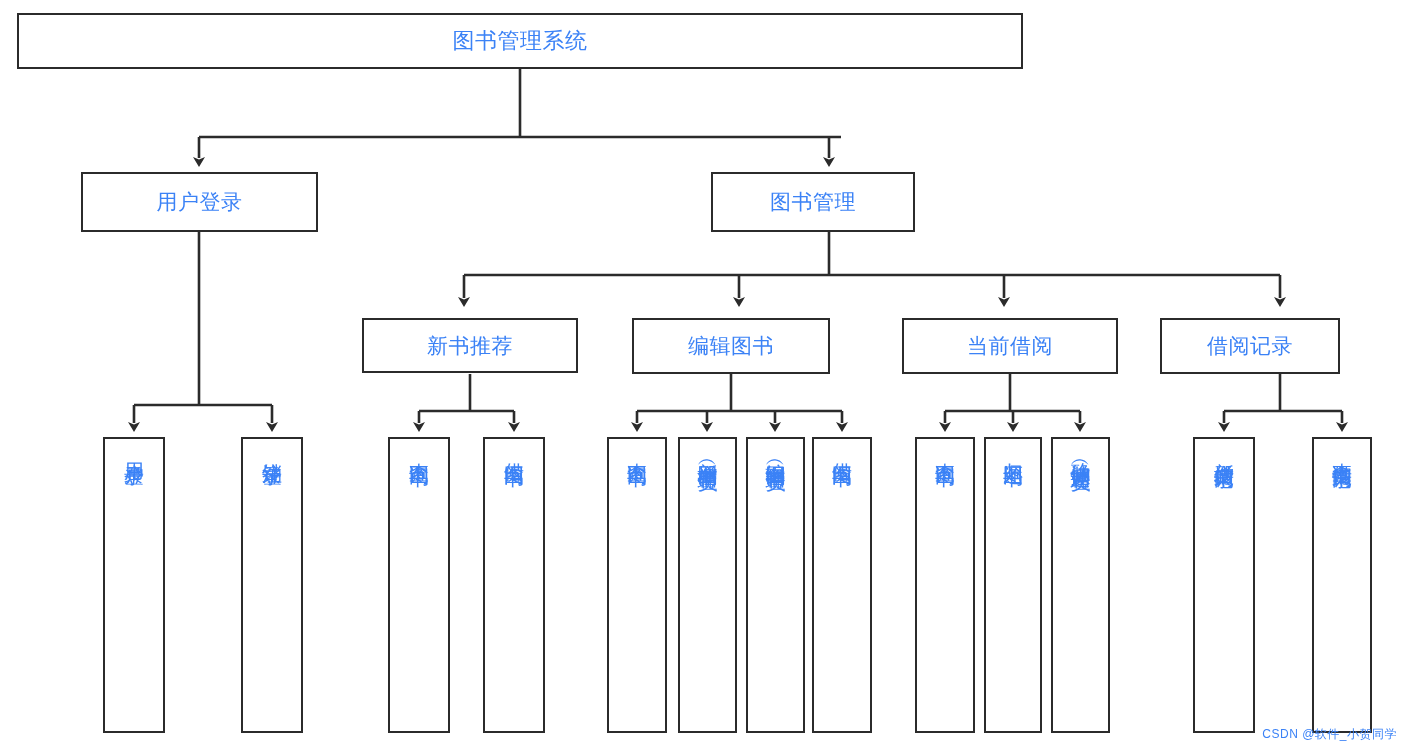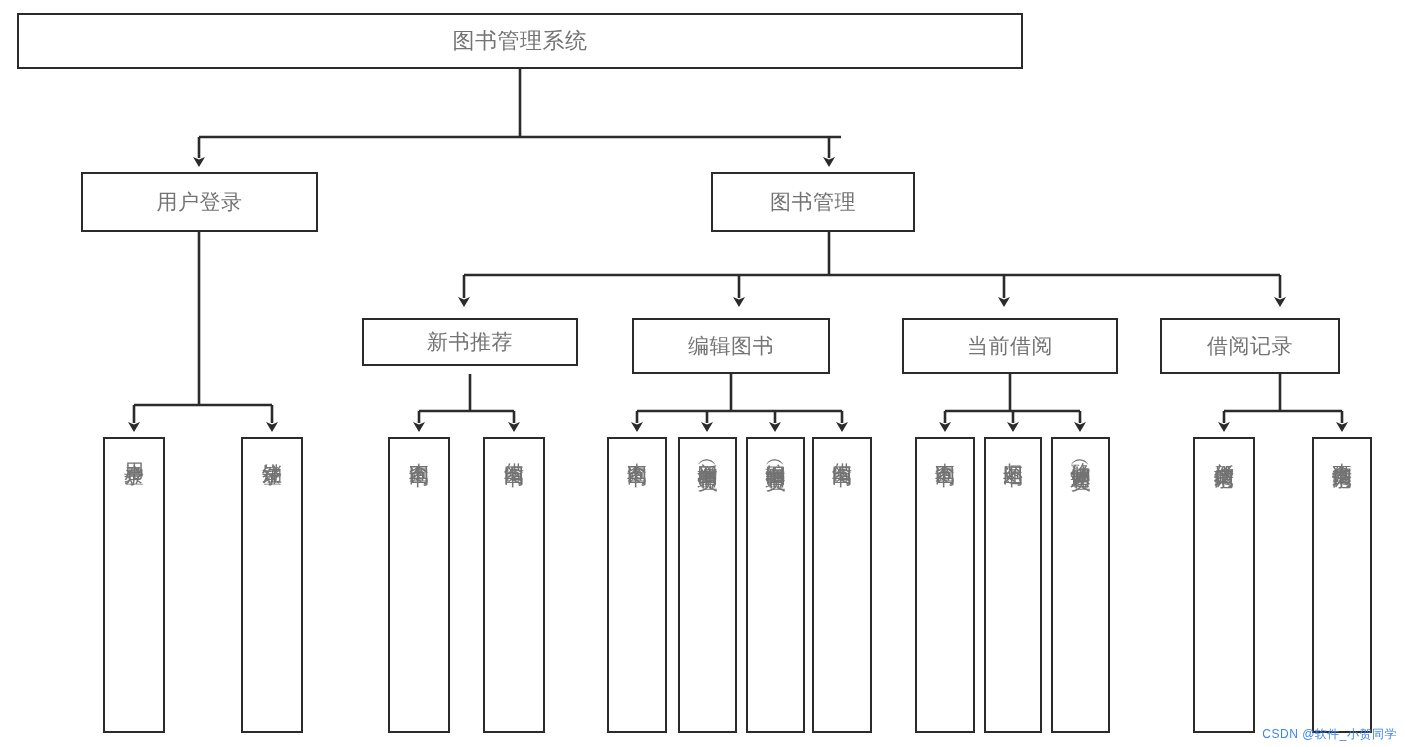--- a/index.html
+++ b/index.html
@@ -26,21 +26,21 @@
     pointer-events: none;
   }
   .node {
     position: absolute;
     box-sizing: border-box;
     border: 2.4px solid #2b2b2b;
     background: #ffffff;
     display: flex;
     align-items: center;
     justify-content: center;
-    color: #737373;
+    color: #3b82f6;
     overflow: hidden;
   }
   .node.h {
     font-size: 21px;
     letter-spacing: 0.5px;
   }
   .node.h .lbl {
     white-space: nowrap;
     line-height: 1.1;
   }
@@ -131,21 +131,21 @@
     <span class="lbl">图书管理系统</span>
   </div>
 
   <div class="node h" style="left:81px;top:172px;width:237px;height:60px;">
     <span class="lbl">用户登录</span>
   </div>
   <div class="node h" style="left:711px;top:172px;width:204px;height:60px;text-align:center;">
     <span class="lbl">图书管理</span>
   </div>
 
-  <div class="node h" style="left:362px;top:318px;width:216px;height:48px;">
+  <div class="node h" style="left:362px;top:318px;width:216px;height:55px;">
     <span class="lbl">新书推荐</span>
   </div>
   <div class="node h" style="left:632px;top:318px;width:198px;height:56px;">
     <span class="lbl">编辑图书</span>
   </div>
   <div class="node h" style="left:902px;top:318px;width:216px;height:56px;text-align:center;">
     <span class="lbl">当前借阅</span>
   </div>
   <div class="node h" style="left:1160px;top:318px;width:180px;height:56px;">
     <span class="lbl">借阅记录</span>

